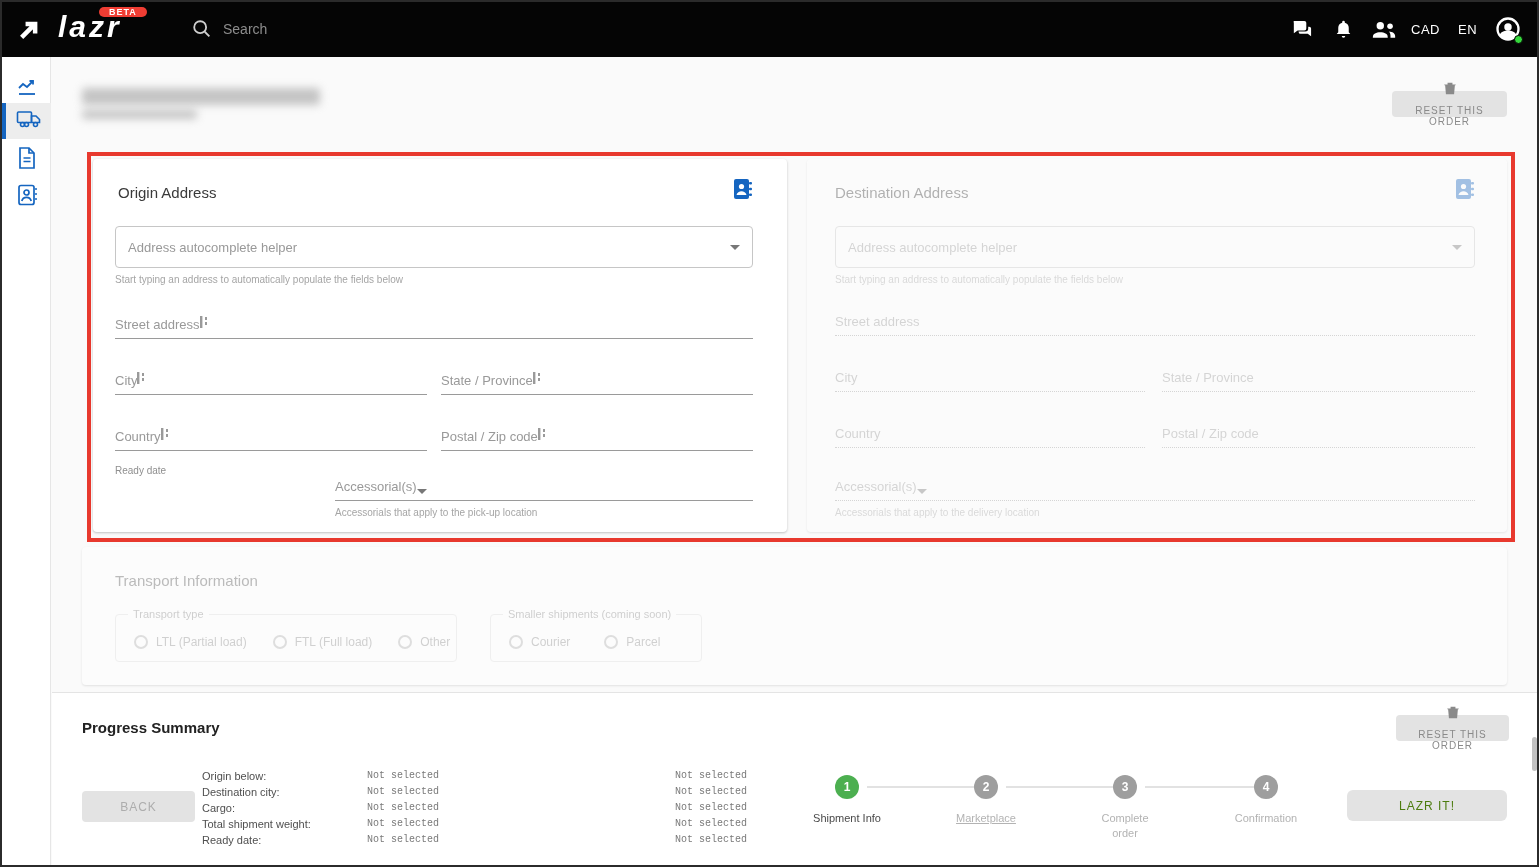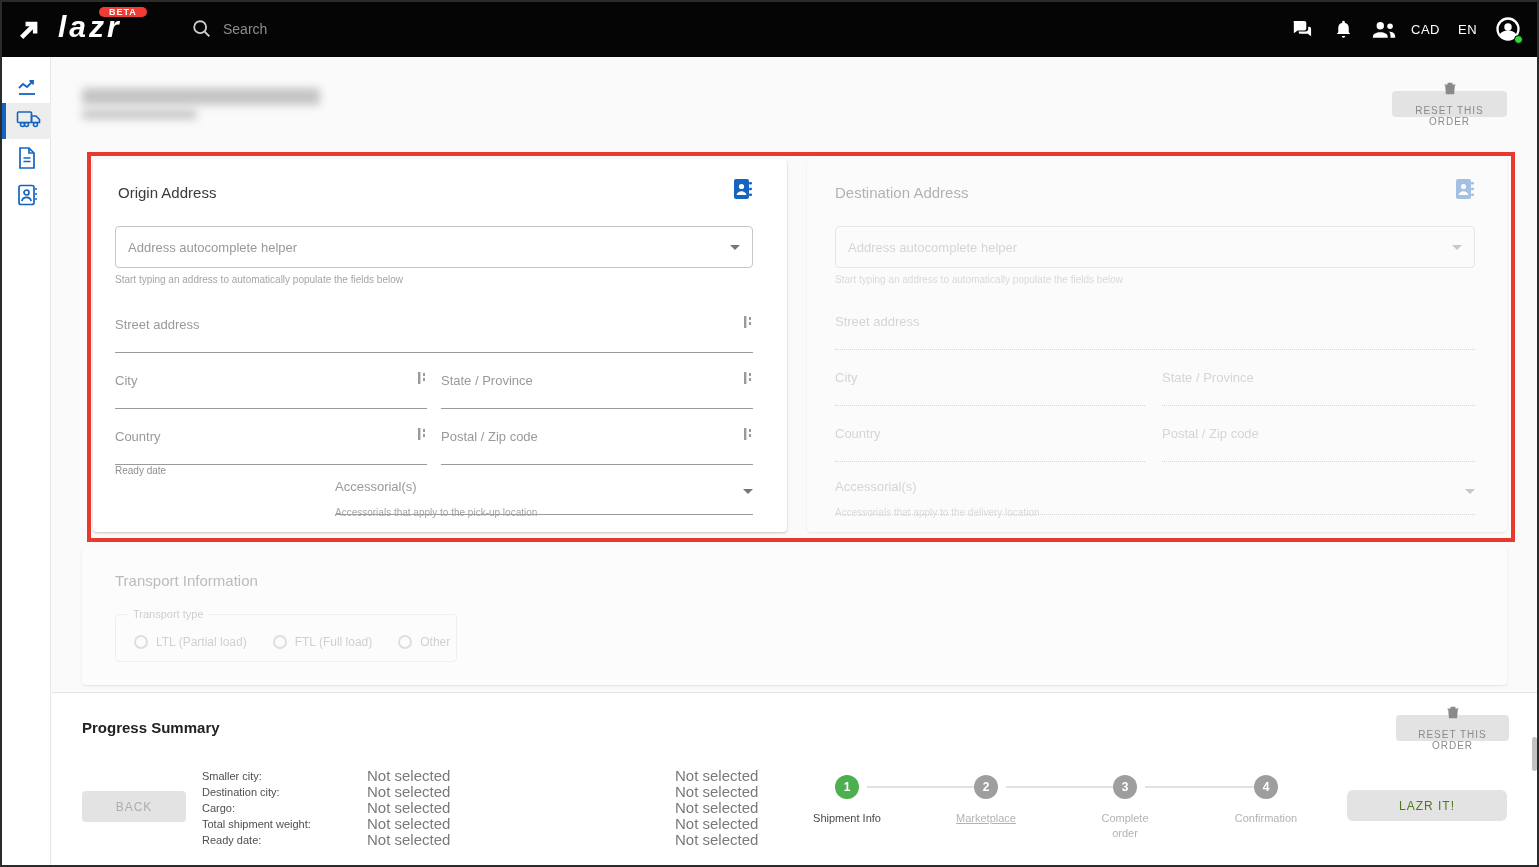--- a/index.html
+++ b/index.html
@@ -26,38 +26,38 @@
   .card{background:#fff;border-radius:4px;box-shadow:0 1px 3px rgba(0,0,0,.14),0 1px 2px rgba(0,0,0,.1);}
   .card-title{font-size:15px;color:#3a3a3a;}
   .gray-btn{display:flex;align-items:center;justify-content:center;gap:8px;background:#e3e3e3;
     border:none;border-radius:4px;color:#8a8a8a;font-size:10px;letter-spacing:1px;
     font-family:"Liberation Sans",sans-serif;cursor:pointer;flex-direction:column;}
   .blur-bar{background:#8f8f8f;border-radius:3px;filter:blur(4px);opacity:.5;}
 
   .outlined{border:1px solid #c6c6c6;border-radius:4px;display:flex;align-items:center;padding:0 12px;}
   .ph{color:#999;font-size:13px;}
   .helper{font-size:10px;color:#a5a5a5;}
-  .ufield{border-bottom:1px solid #9a9a9a;display:flex;align-items:flex-end;justify-content:space-between;padding-bottom:20px;}
+  .ufield{border-bottom:1px solid #9a9a9a;display:flex;align-items:flex-end;padding-bottom:6px;}
   .caret{width:0;height:0;border-left:5px solid transparent;border-right:5px solid transparent;
     border-top:5px solid #777;}
   .minilabel{font-size:10px;color:#8f8f8f;}
   .dateval{font-size:14px;color:#3a3a3a;}
   .faded{opacity:.38;}
   .semif{opacity:.45;}
 
   .fieldset{position:absolute;border:1px solid #e3e3e3;border-radius:4px;height:48px;
     display:flex;align-items:center;gap:26px;padding:8px 18px 0 18px;}
   .legend{position:absolute;top:-7px;left:12px;background:#fff;padding:0 5px;font-size:11px;color:#9b9b9b;text-align:right;}
   .radio{display:flex;align-items:center;gap:8px;font-size:12px;color:#9e9e9e;cursor:pointer;white-space:nowrap;}
   .rdot{width:14px;height:14px;border:2px solid #bdbdbd;border-radius:50%;flex:0 0 auto;}
 
   
   .progress-strip{left:50px;top:690px;width:1487px;height:175px;background:#fff;border-top:1px solid #e4e4e4;}
   .sum-label{font-size:11px;color:#4f4f4f;line-height:16px;}
-  .sum-value{font-size:15px;color:#7a7a7a;line-height:16px;}
+  .sum-value{font-size:10px;color:#7a7a7a;line-height:16px;font-family:Liberation Mono, monospace;}
   .step-circle{width:24px;height:24px;border-radius:50%;color:#fff;font-size:12px;font-weight:bold;
     display:flex;align-items:center;justify-content:center;}
   .step-line{height:2px;background:#e2e2e2;}
   .step-label{font-size:11px;color:#b3b3b3;text-align:center;line-height:15px;}
   .step-label.active{color:#4a4a4a;}
 
   .redbox{border:4px solid #e8392e;}
   .scroll-thumb{width:5px;height:34px;background:#c2c2c2;border-radius:3px;}
 </style>
 </head>
@@ -303,41 +303,52 @@
       <span class="radio">
         <span class="rdot"></span>
         <span>FTL (Full load)</span>
       </span>
       <span class="radio">
         <span class="rdot"></span>
         <span>Other</span>
       </span>
     </div>
 
+    <div class="fieldset" style="left:408px;top:67px;width:212px;gap:34px;">
+      <span class="legend" style="white-space:nowrap;">Smaller shipments (coming soon)</span>
+      <span class="radio">
+        <span class="rdot"></span>
+        <span>Courier</span>
+      </span>
+      <span class="radio">
+        <span class="rdot"></span>
+        <span>Parcel</span>
+      </span>
+    </div>
 
   </div>
 
   <div class="abs progress-strip">
     <span class="abs" style="left:30px;top:26px;font-size:15px;font-weight:bold;color:#222;">Progress Summary</span>
 
     <button class="abs gray-btn" style="left:1344px;top:22px;width:113px;height:26px;">
       <span>
         <svg width="12" height="13" viewBox="0 0 14 16" fill="#8a8a8a">
             <path d="M1 4h12l-1 11H2zM4 1h6v2h4v1H0V3h4z"></path>
           </svg>
       </span>
       <span>RESET THIS ORDER</span>
     </button>
 
-    <button class="abs gray-btn" style="left:30px;top:98px;width:104px;height:31px;font-size:12px;color:#adadad;">
+    <button class="abs gray-btn" style="left:30px;top:98px;width:113px;height:31px;font-size:12px;color:#adadad;">
       <span>BACK</span>
     </button>
 
     <div class="abs" style="left:150px;top:75px;width:165px;">
-      <div class="sum-label">Smaller city:</div>
+      <div class="sum-label">Origin below:</div>
       <div class="sum-label">Destination city:</div>
       <div class="sum-label">Cargo:</div>
       <div class="sum-label">Total shipment weight:</div>
       <div class="sum-label">Ready date:</div>
     </div>
     <div class="abs" style="left:315px;top:75px;width:110px;">
       <div class="sum-value">Not selected</div>
       <div class="sum-value">Not selected</div>
       <div class="sum-value">Not selected</div>
       <div class="sum-value">Not selected</div>

